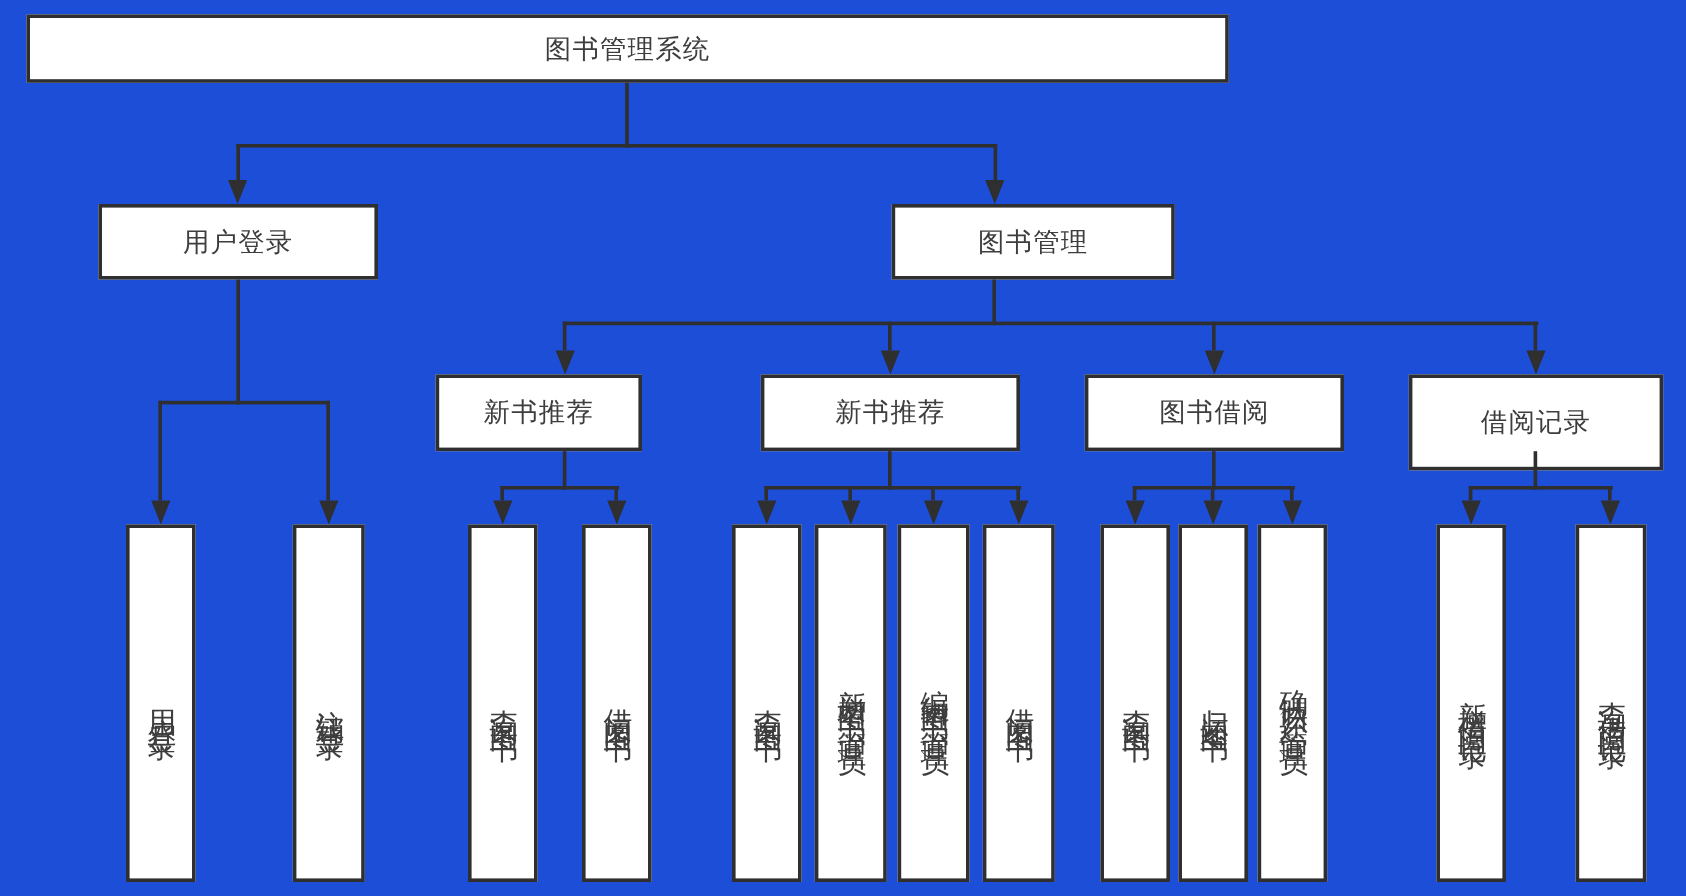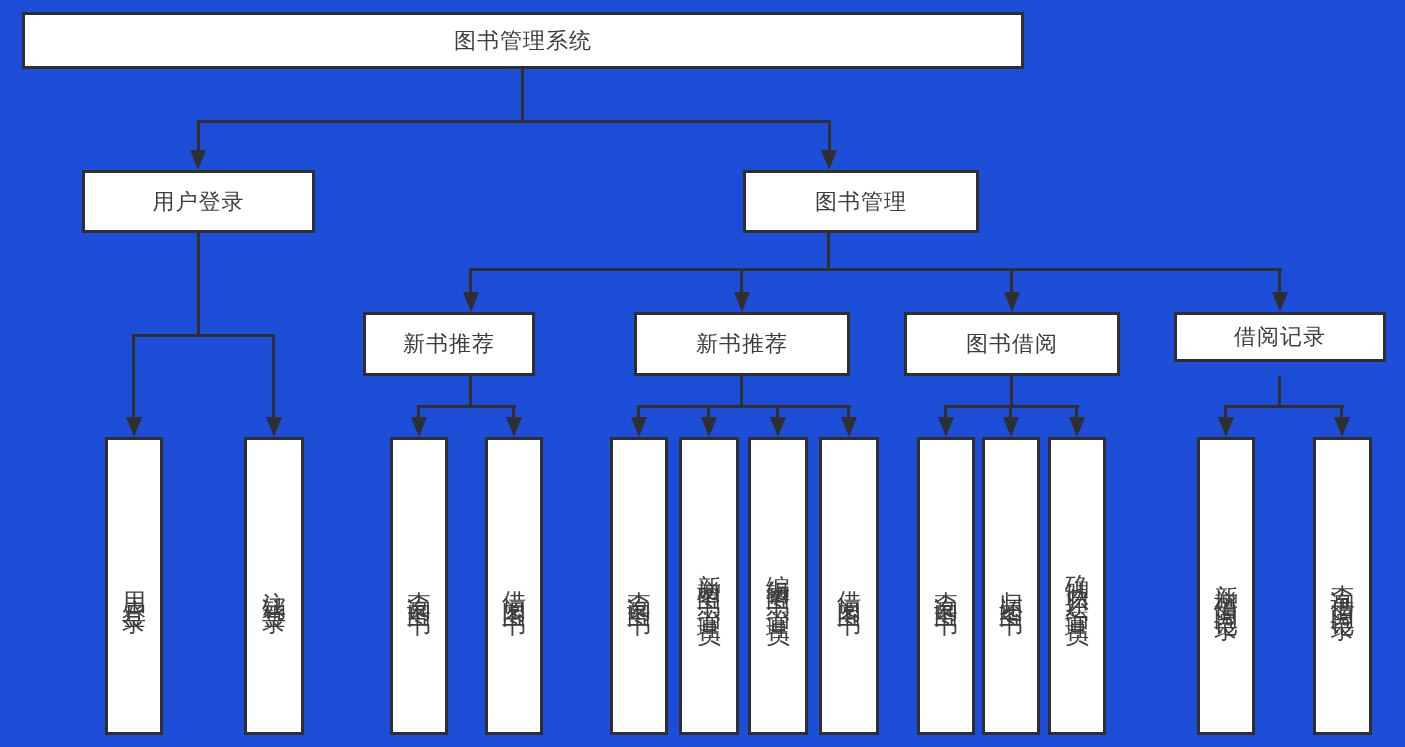--- a/index.html
+++ b/index.html
@@ -98,21 +98,21 @@
 
   <div class="box hbox" style="left:363px; top:312px; width:172px; height:64px;">
     <span>新书推荐</span>
   </div>
   <div class="box hbox" style="left:634px; top:312px; width:216px; height:64px;">
     <span>新书推荐</span>
   </div>
   <div class="box hbox" style="left:904px; top:312px; width:216px; height:64px;">
     <span>图书借阅</span>
   </div>
-  <div class="box hbox" style="left:1174px; top:312px; width:212px; height:50px;font-family:Liberation Mono, monospace;">
+  <div class="box hbox" style="left:1174px; top:312px; width:212px; height:80px;font-family:Liberation Mono, monospace;">
     <span>借阅记录</span>
   </div>
 
   <div class="line" style="left:469px; top:376px; width:3px; height:32px;"></div>
   <div class="line" style="left:417px; top:405px; width:99px; height:3px;"></div>
   <div class="line" style="left:417px; top:405px; width:3px; height:12px;"></div>
   <div class="arrowhead" style="left:411px; top:417px;"></div>
   <div class="line" style="left:512px; top:405px; width:3px; height:12px;"></div>
   <div class="arrowhead" style="left:506px; top:417px;"></div>
 

